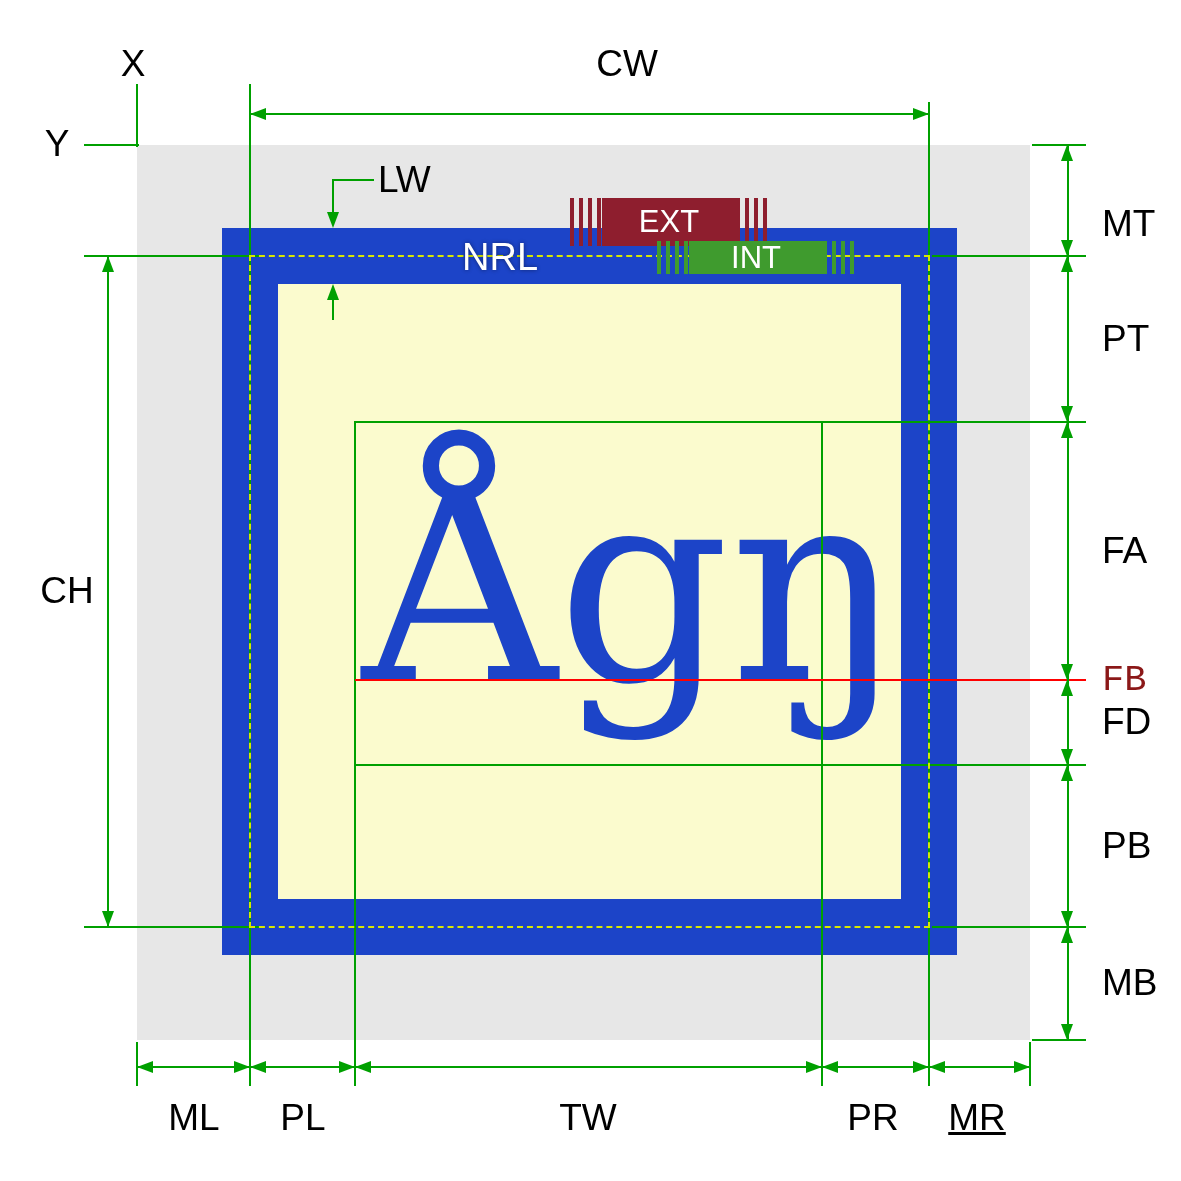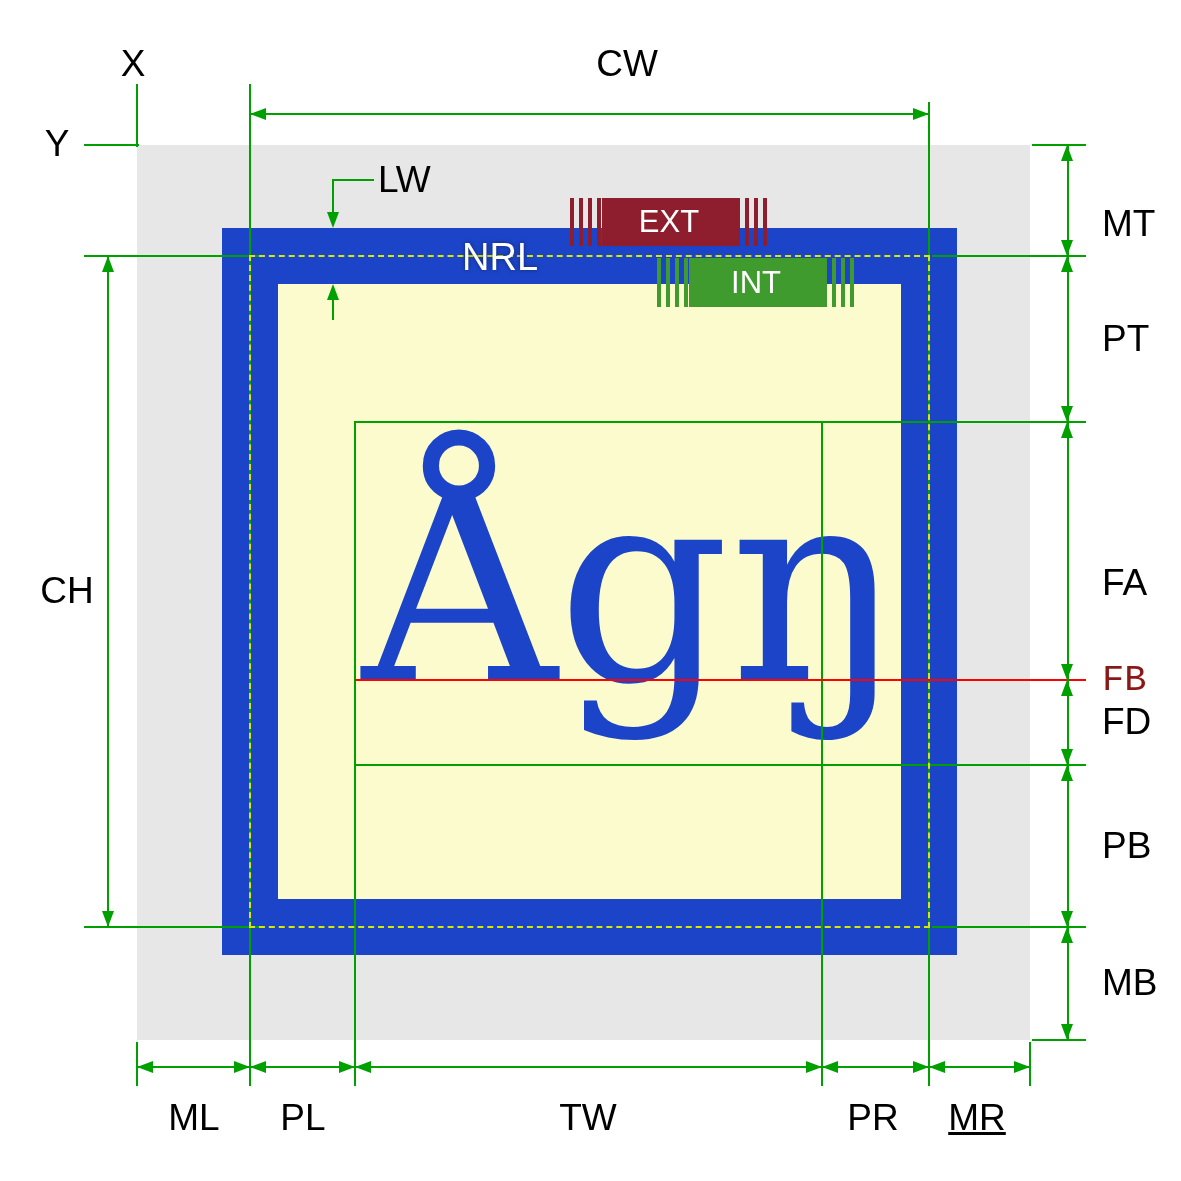--- a/index.html
+++ b/index.html
@@ -106,35 +106,35 @@
   <div class="arr left" style="left:822px;top:1061px;"></div>
   <div class="arr right" style="left:913px;top:1061px;"></div>
   <div class="arr left" style="left:929px;top:1061px;"></div>
   <div class="arr right" style="left:1014px;top:1061px;"></div>
 
   <div class="badge" style="left:570px;top:198px;width:198px;height:48px;--bc:var(--ext_red,#8e1e2e);">
     <div class="hatch"></div>
     <div class="core">EXT</div>
     <div class="hatch"></div>
   </div>
-  <div class="badge" style="left:657px;top:258px;width:198px;height:49px;--bc:var(--int_green,#3f9b2e);">
+  <div class="badge" style="left:657px;top:241px;width:198px;height:33px;--bc:var(--int_green,#3f9b2e);">
     <div class="hatch"></div>
     <div class="core">INT</div>
     <div class="hatch"></div>
   </div>
 
   <div class="lbl cx" style="left:133px;top:44px;">X</div>
   <div class="lbl cx" style="left:57px;top:124px;">Y</div>
   <div class="lbl cx" style="left:589px;top:44px;margin-left:38px;">CW</div>
   <div class="lbl" style="left:378px;top:160px;">LW</div>
   <div class="nrl-label" style="left:462px;top:236px;">NRL</div>
   <div class="lbl cxy" style="left:67px;top:591px;">CH</div>
   <div class="lbl cy" style="left:1102px;top:200px;margin-top:24px;">MT</div>
   <div class="lbl cy" style="left:1102px;top:339px;">PT</div>
-  <div class="lbl cy" style="left:1102px;top:583px;">FA</div>
+  <div class="lbl cy" style="left:1102px;top:551px;">FA</div>
   <div class="lbl cy fb-label" style="left:1102px;top:680px;">FB</div>
   <div class="lbl cy" style="left:1102px;top:722px;">FD</div>
   <div class="lbl cy" style="left:1102px;top:846px;">PB</div>
   <div class="lbl cy" style="left:1102px;top:983px;">MB</div>
   <div class="lbl cx" style="left:194px;top:1098px;">ML</div>
   <div class="lbl cx" style="left:303px;top:1098px;">PL</div>
   <div class="lbl cx" style="left:588px;top:1098px;">TW</div>
   <div class="lbl cx" style="left:873px;top:1098px;">PR</div>
   <div class="lbl cx" style="left:977px;top:1098px;text-decoration:underline;">MR</div>
 

